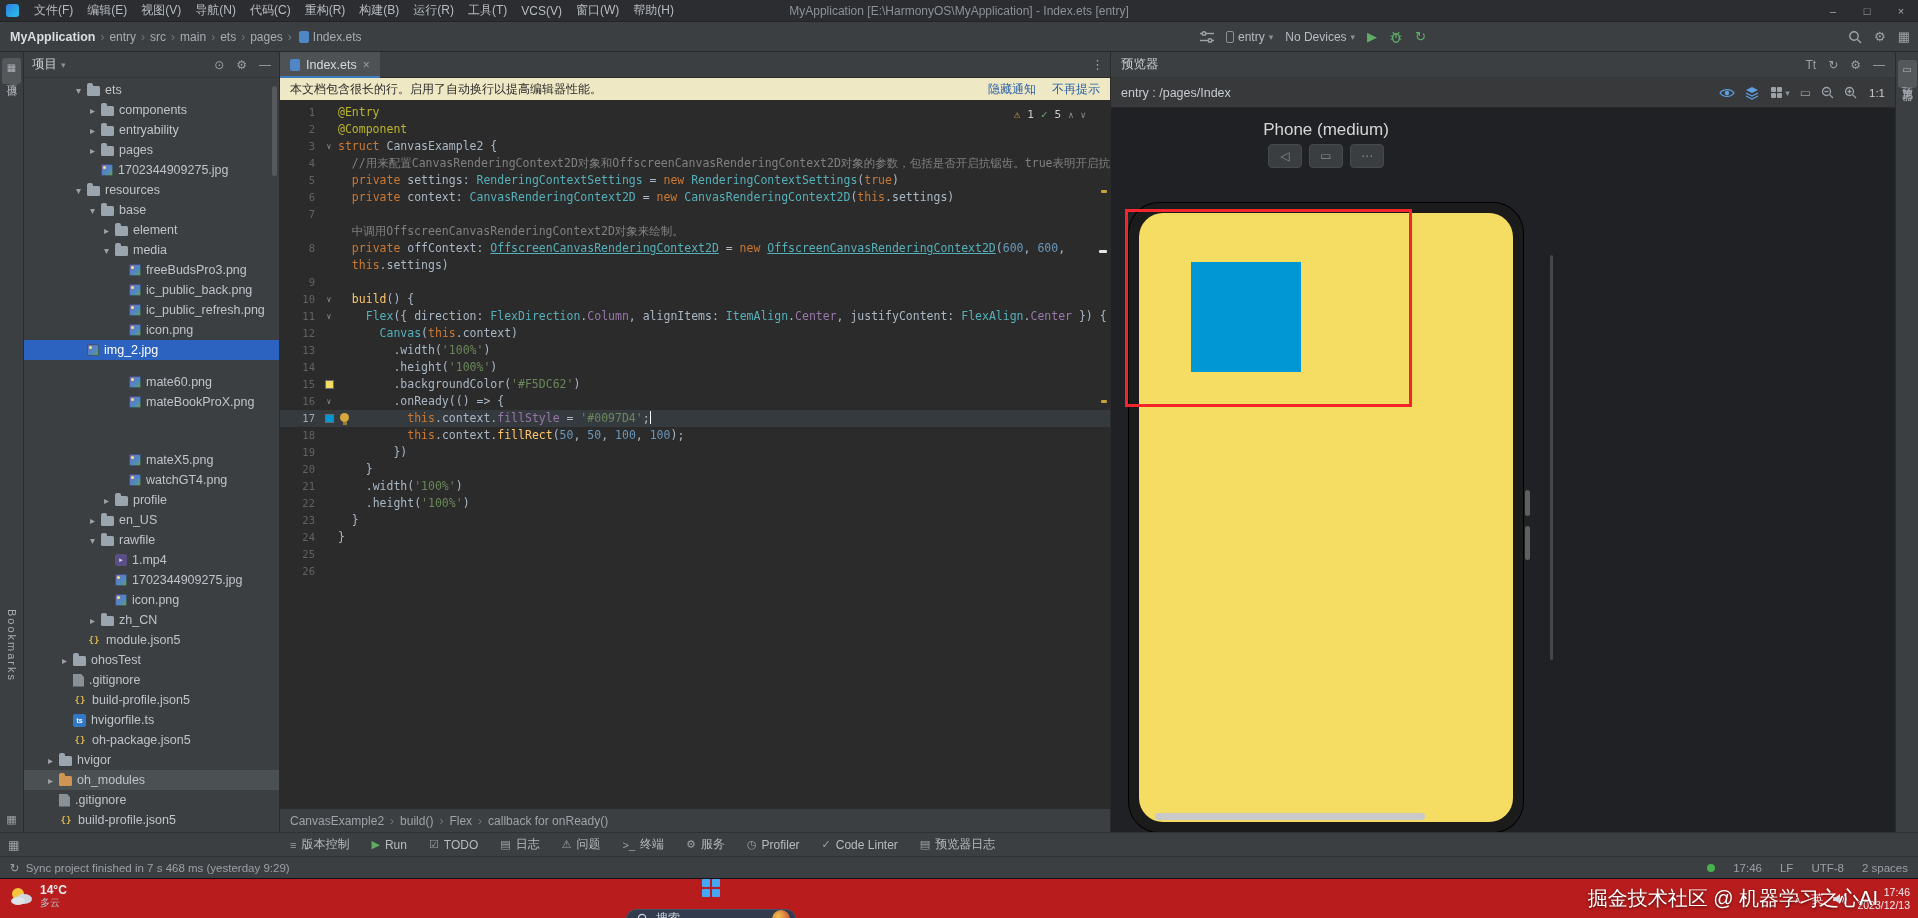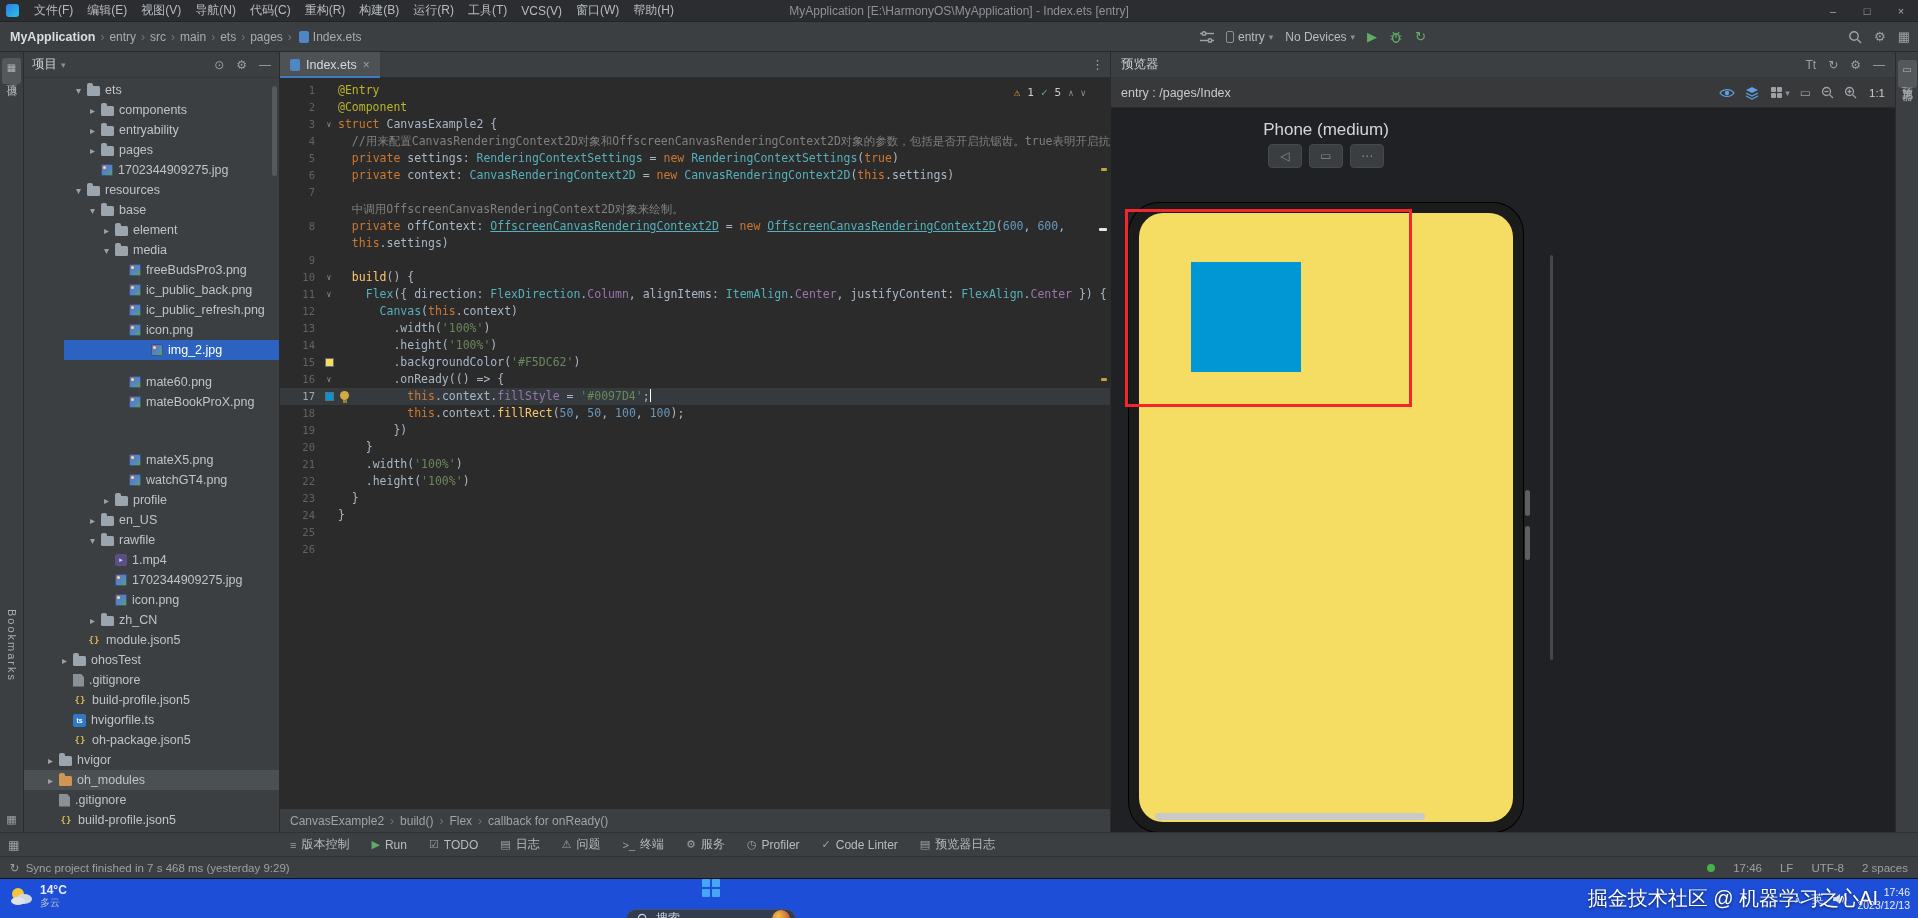--- a/index.html
+++ b/index.html
@@ -127,21 +127,21 @@
   .bb-item { display:flex; align-items:center; gap:5px;}
   .bb-ic { color:#9aa0a6; font-size:11px;}
   .bi-play { color:#5fad65;}
   .status-bar { height:22px; background:#3c3f41; border-top:1px solid #2f3133; display:flex; align-items:center; padding:0 10px; font-size:11.5px; color:#9aa0a6; flex:none;}
   .sb-ic { margin-right:6px; color:#9aa0a6;}
   .status-bar .spacer { flex:1;}
   .sb-item { margin-left:18px;}
   .sb-dot { width:8px; height:8px; border-radius:50%; background:#47b04b; display:inline-block;}
 
   
-  .taskbar { height:40px; background:#1d4ed8; border-top:1px solid #0e131c; position:relative; flex:none; color:#e8ecf2;}
+  .taskbar { height:40px; background:#b91c1c; border-top:1px solid #0e131c; position:relative; flex:none; color:#e8ecf2;}
   .weather { position:absolute; left:8px; top:4px; display:flex; align-items:center; gap:6px;}
   .weather-txt div:first-child { font-size:12px; font-weight:bold; line-height:1.2;}
   .weather-txt div:last-child { font-size:10px; color:#b9c1cd; line-height:1.2;}
   .tb-center { position:absolute; left:545px; top:0; height:40px; display:flex; align-items:center; gap:12px;flex-direction:column;}
   .start-btn { display:grid; grid-template-columns:8px 8px; gap:1.5px;}
   .start-btn i { width:8px; height:8px; background:#45a7f5; border-radius:1px;}
   .search-pill { width:170px; height:29px; border-radius:15px; background:#323c4e; border:1px solid #46516a; display:flex; align-items:center; padding:0 5px 0 10px; gap:7px; font-size:12px; color:#cfd6e4;}
   .search-pill .spacer { flex:1;}
   .bing-circle { width:18px; height:18px; border-radius:50%; background:radial-gradient(circle at 35% 35%, #f2c14b, #d2683a 60%, #7e3a8f);}
   .tb-app { width:24px; height:24px; border-radius:5px; display:flex; align-items:center; justify-content:center; font-size:8px; font-weight:bold; color:#fff; position:relative;}
@@ -328,21 +328,21 @@
           <div class="tree-row" style="padding-left: 90px;">
             <span class="tw"></span>
             <span class="fic fic-img"></span>
             <span class="tl">ic_public_refresh.png</span>
           </div>
           <div class="tree-row" style="padding-left: 90px;">
             <span class="tw"></span>
             <span class="fic fic-img"></span>
             <span class="tl">icon.png</span>
           </div>
-          <div class="tree-row sel" style="padding-left: 72px; margin-left: 40px;">
+          <div class="tree-row sel" style="padding-left: 48px;">
             <span class="tw"></span>
             <span class="fic fic-img"></span>
             <span class="tl">img_2.jpg</span>
           </div>
           <div class="tree-row" style="padding-left: 90px; margin-top: 12px;">
             <span class="tw"></span>
             <span class="fic fic-img"></span>
             <span class="tl">mate60.png</span>
           </div>
           <div class="tree-row" style="padding-left: 90px;">
@@ -459,20 +459,26 @@
     </div>
 
     <div class="editor-col">
       <div class="tab-bar">
         <div class="tab">
           <span class="tab-file-ic"></span>
           <span>Index.ets</span>
           <span class="tab-close">×</span>
         </div>
         <span class="tab-options">⋮</span>
+      </div>
+      <div class="banner">
+        <span>本文档包含很长的行。启用了自动换行以提高编辑器性能。</span>
+        <span class="spacer"></span>
+        <span class="banner-link">隐藏通知</span>
+        <span class="banner-link">不再提示</span>
       </div>
       <div class="code-area">
         <div id="code-lines">
             <div class="code-row">
               <span class="ln">1</span>
               <span class="foldcol"></span>
               <span class="src"><span class="tk-a">@Entry</span></span>
             </div>
             <div class="code-row">
               <span class="ln">2</span>

